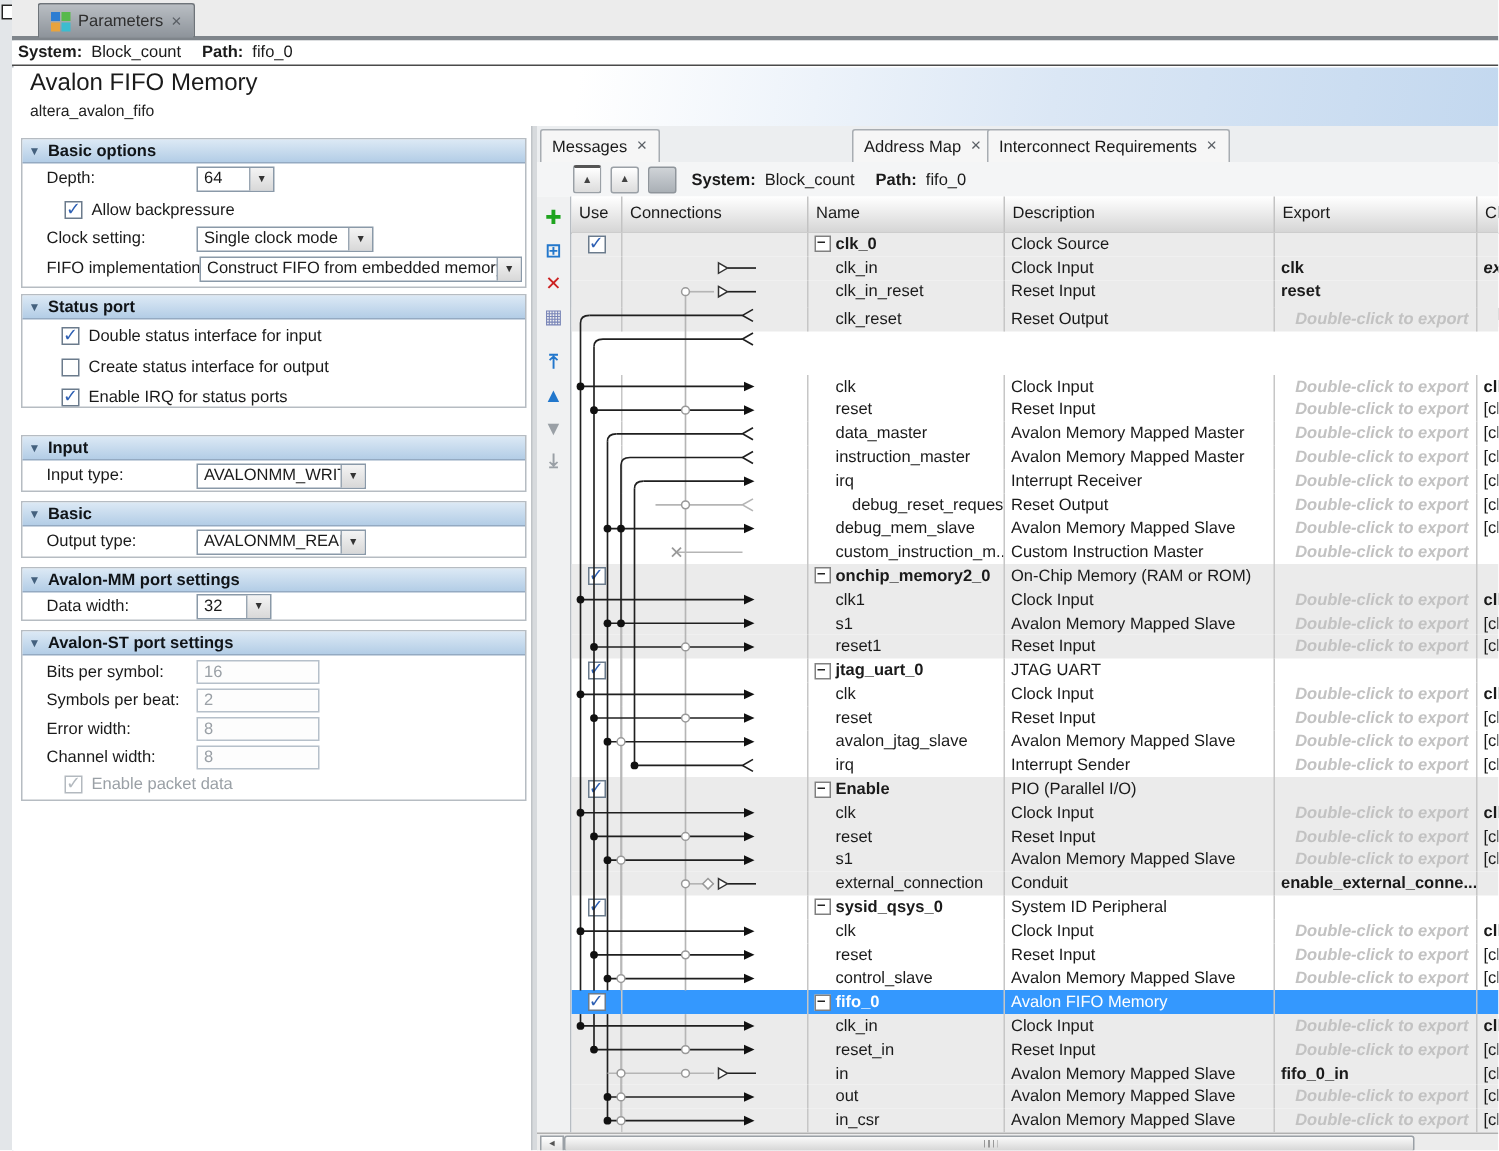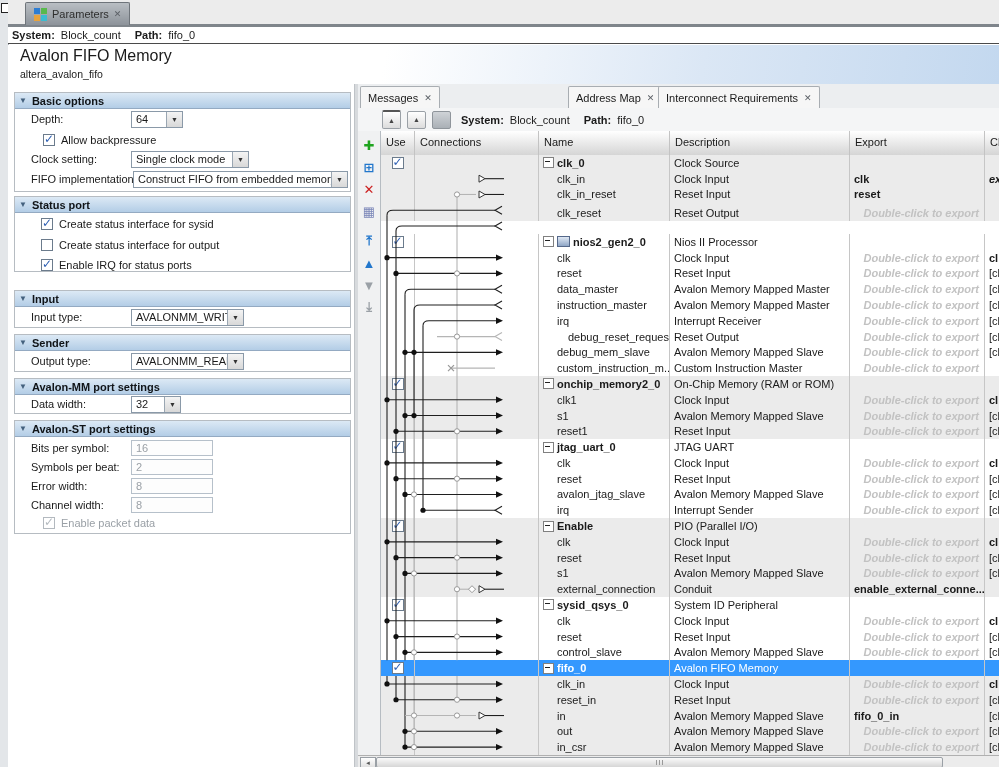--- a/index.html
+++ b/index.html
@@ -155,21 +155,21 @@
       </div>
     </div>
 
     <div class="section" style="top:112px;height:76px">
       <div class="sec-head">
         <span class="sec-tri">▼</span>
         <span>Status port</span>
       </div>
       <div class="cbrow" style="left:26px;top:21px">
         <div class="cb checked"></div>
-        <span>Create status interface for sysid</span>
+        <span>Double status interface for input</span>
       </div>
       <div class="cbrow" style="left:26px;top:42px">
         <div class="cb"></div>
         <span>Create status interface for output</span>
       </div>
       <div class="cbrow" style="left:26px;top:63px;top:62px">
         <div class="cb checked"></div>
         <span>Enable IRQ for status ports</span>
       </div>
     </div>
@@ -182,21 +182,21 @@
       <span class="plabel" style="top:20px;position:absolute">Input type:</span>
       <div class="dd" style="left:116px;top:18px;width:113px">
         <span class="val">AVALONMM_WRITE</span>
           <span class="btn">▼</span>
       </div>
     </div>
 
     <div class="section" style="top:250px;height:38px">
       <div class="sec-head">
         <span class="sec-tri">▼</span>
-        <span>Sender</span>
+        <span>Basic</span>
       </div>
       <span class="plabel" style="top:20px;position:absolute">Output type:</span>
       <div class="dd" style="left:116px;top:18px;width:113px">
         <span class="val">AVALONMM_READ</span>
           <span class="btn">▼</span>
       </div>
     </div>
 
     <div class="section" style="top:294px;height:36px">
       <div class="sec-head">
@@ -335,34 +335,20 @@
           <div class="trow shade" style="top: 50px; height: 15.7895px;">
             <div class="tc use" style="width: 33px;"></div>
             <div class="tc" style="width: 124px;"></div>
             <div class="tc name" style="width: 131px;">
               <span class="port-name">clk_reset</span>
             </div>
             <div class="tc desc" style="width: 180px;">Reset Output</div>
             <div class="tc export" style="width: 135px;">
               <span class="exp-ph">Double-click to export</span>
             </div>
-            <div class="tc clock" style="width: 16px;"></div>
-          </div>
-          <div class="trow" style="top: 78.9474px; height: 15.7895px;">
-            <div class="tc use" style="width: 33px;">
-              <div class="cb checked"></div>
-            </div>
-            <div class="tc" style="width: 124px;"></div>
-            <div class="tc name" style="width: 131px;">
-              <div class="expander"></div>
-              <div class="cpu-ic"></div>
-              <span class="mod-name">nios2_gen2_0</span>
-            </div>
-            <div class="tc desc" style="width: 180px;">Nios II Processor</div>
-            <div class="tc export" style="width: 135px;"></div>
             <div class="tc clock" style="width: 16px;"></div>
           </div>
           <div class="trow" style="top: 94.7368px; height: 15.7895px;">
             <div class="tc use" style="width: 33px;"></div>
             <div class="tc" style="width: 124px;"></div>
             <div class="tc name" style="width: 131px;">
               <span class="port-name">clk</span>
             </div>
             <div class="tc desc" style="width: 180px;">Clock Input</div>
             <div class="tc export" style="width: 135px;">

